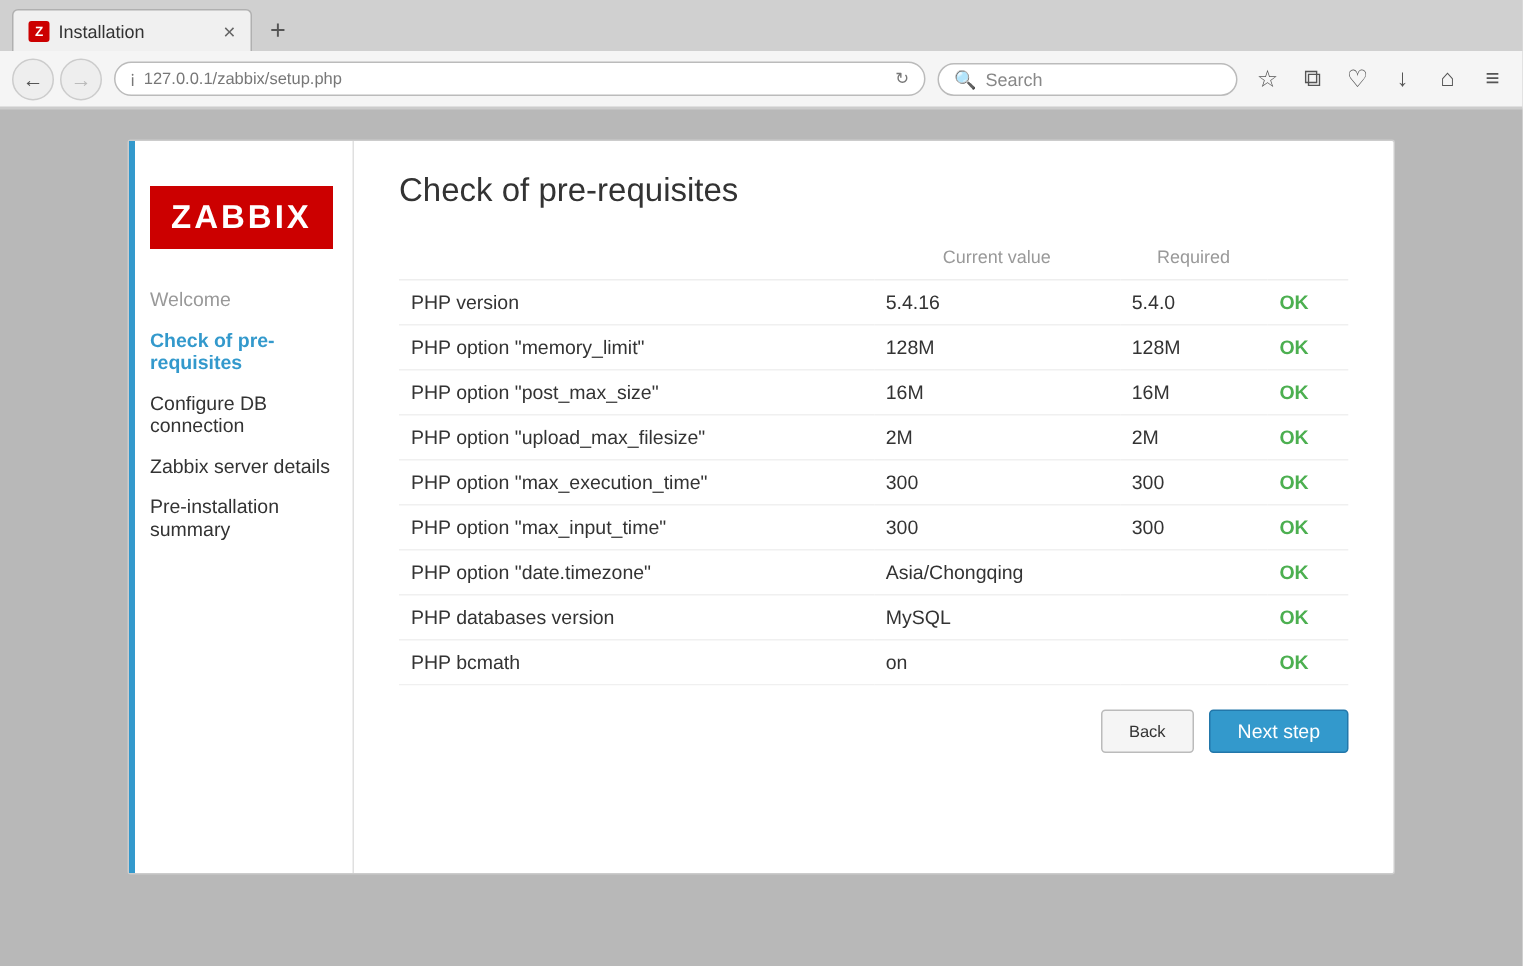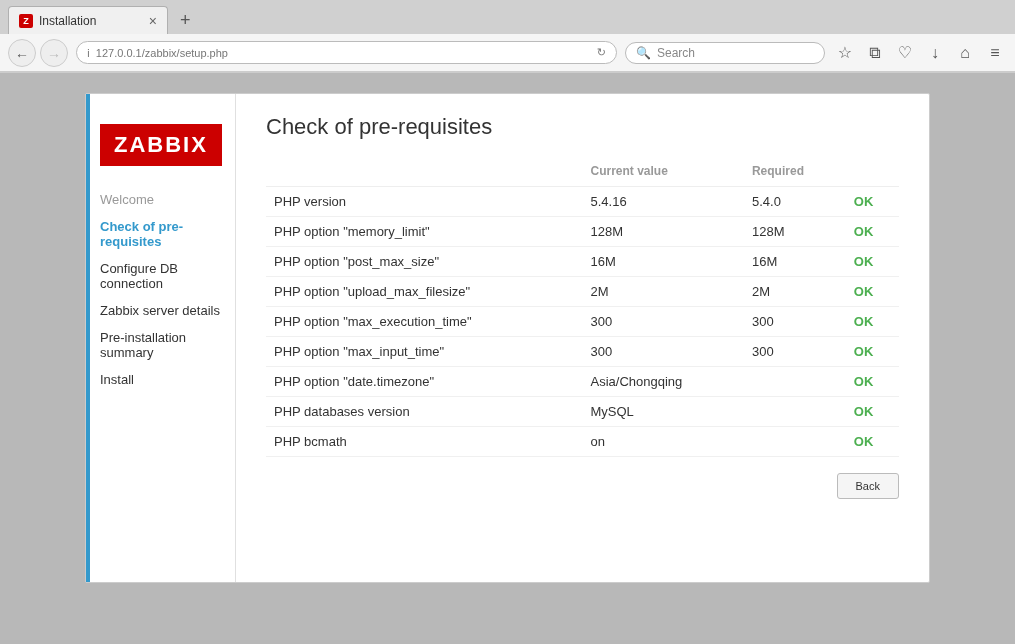--- a/index.html
+++ b/index.html
@@ -207,22 +207,22 @@
     }
 
     
     .check-table {
       width: 100%;
       border-collapse: collapse;
     }
     .check-table thead tr th {
       font-size: 12px;
       color: #999;
-      font-weight: bold;
-      text-align: left;
+      font-weight: normal;
+      text-align: center;
       padding: 4px 8px 8px;
       border-bottom: 1px solid #eee;
     }
     .check-table thead tr th:first-child {
       width: 50%;
     }
     .check-table tbody tr td {
       padding: 7px 8px;
       border-bottom: 1px solid #f0f0f0;
       color: #333;
@@ -316,21 +316,20 @@
 
     <div class="sidebar">
       <div class="sidebar-active-bar"></div>
       <div class="sidebar-logo">ZABBIX</div>
       <ul class="sidebar-nav">
         <li class="inactive">Welcome</li>
         <li class="active">Check of pre-requisites</li>
         <li>Configure DB connection</li>
         <li>Zabbix server details</li>
         <li>Pre-installation summary</li>
-        <li>Install</li>
       </ul>
     </div>
 
     <div class="content">
       <h2 class="content-title">Check of pre-requisites</h2>
       <div class="table-wrapper">
         <table class="check-table">
           <thead>
             <tr>
               <th></th>
@@ -392,16 +391,17 @@
     <td>PHP bcmath</td>
     <td>on</td>
     <td></td>
     <td class="ok">OK</td>
   </tr>
             </tbody>
         </table>
       </div>
       <div class="button-row">
         <button class="btn-back">Back</button>
+        <button class="btn-next">Next step</button>
       </div>
     </div>
   </div>
 </div>
 
 </body></html>

